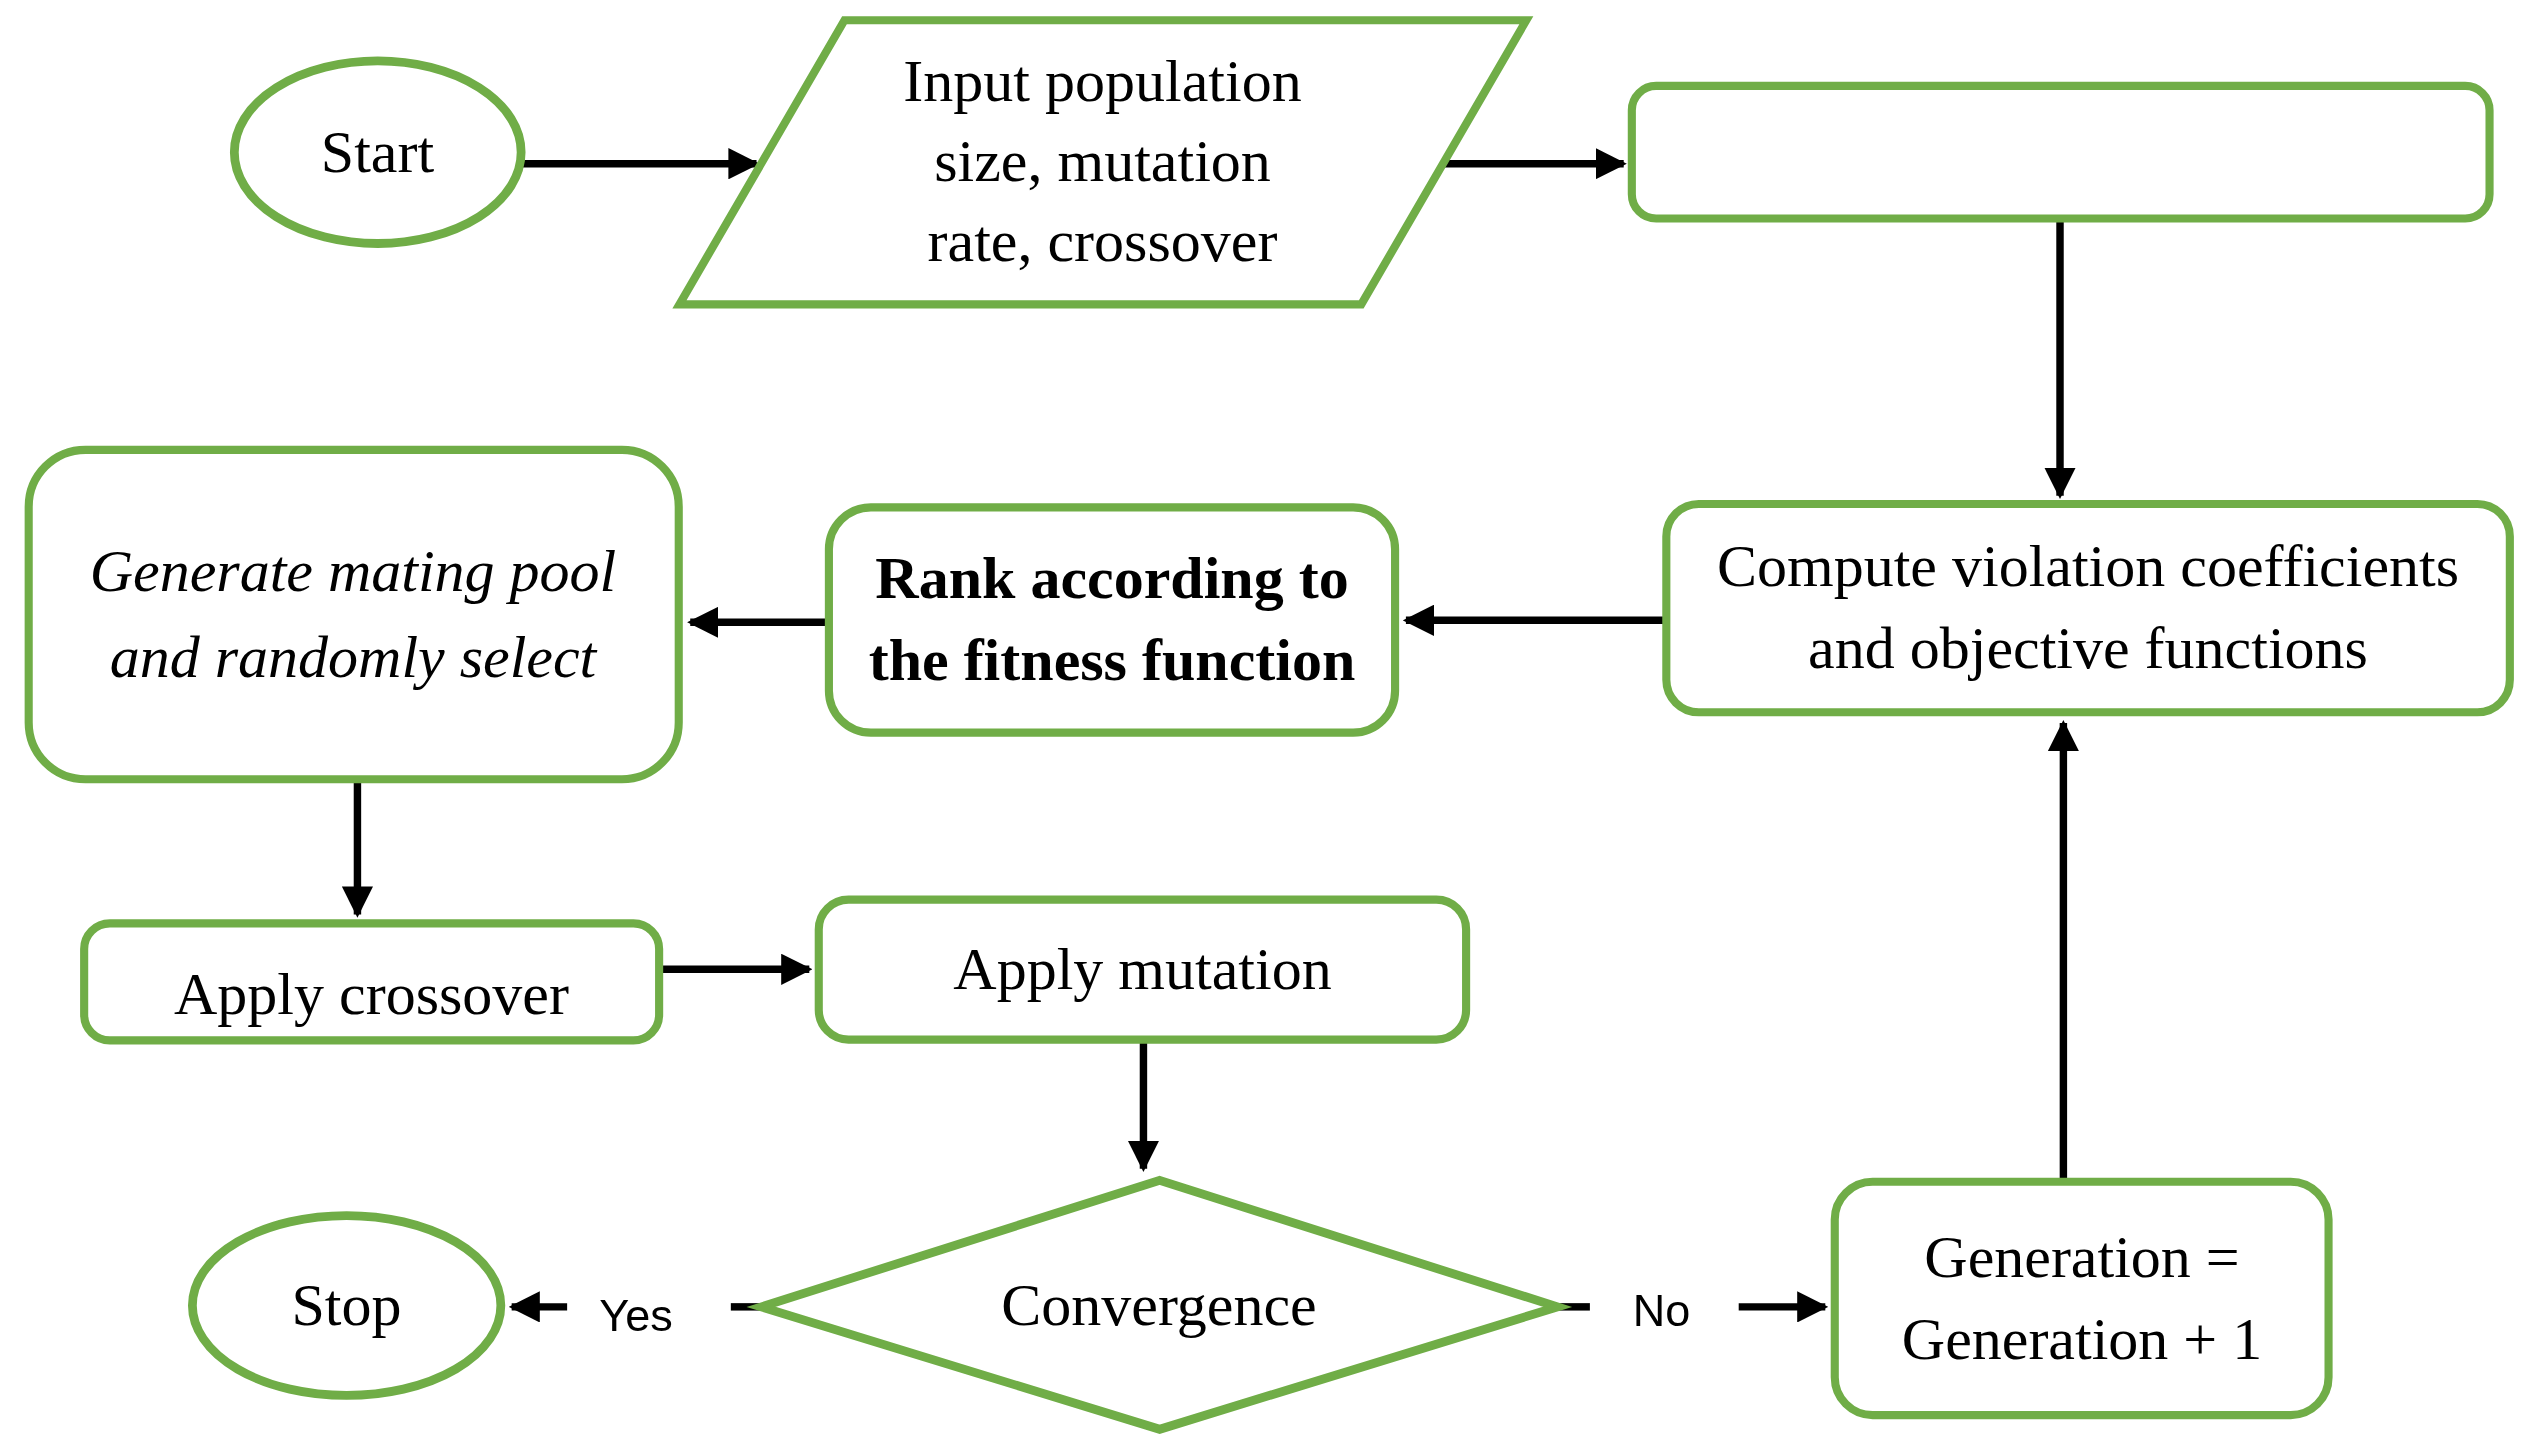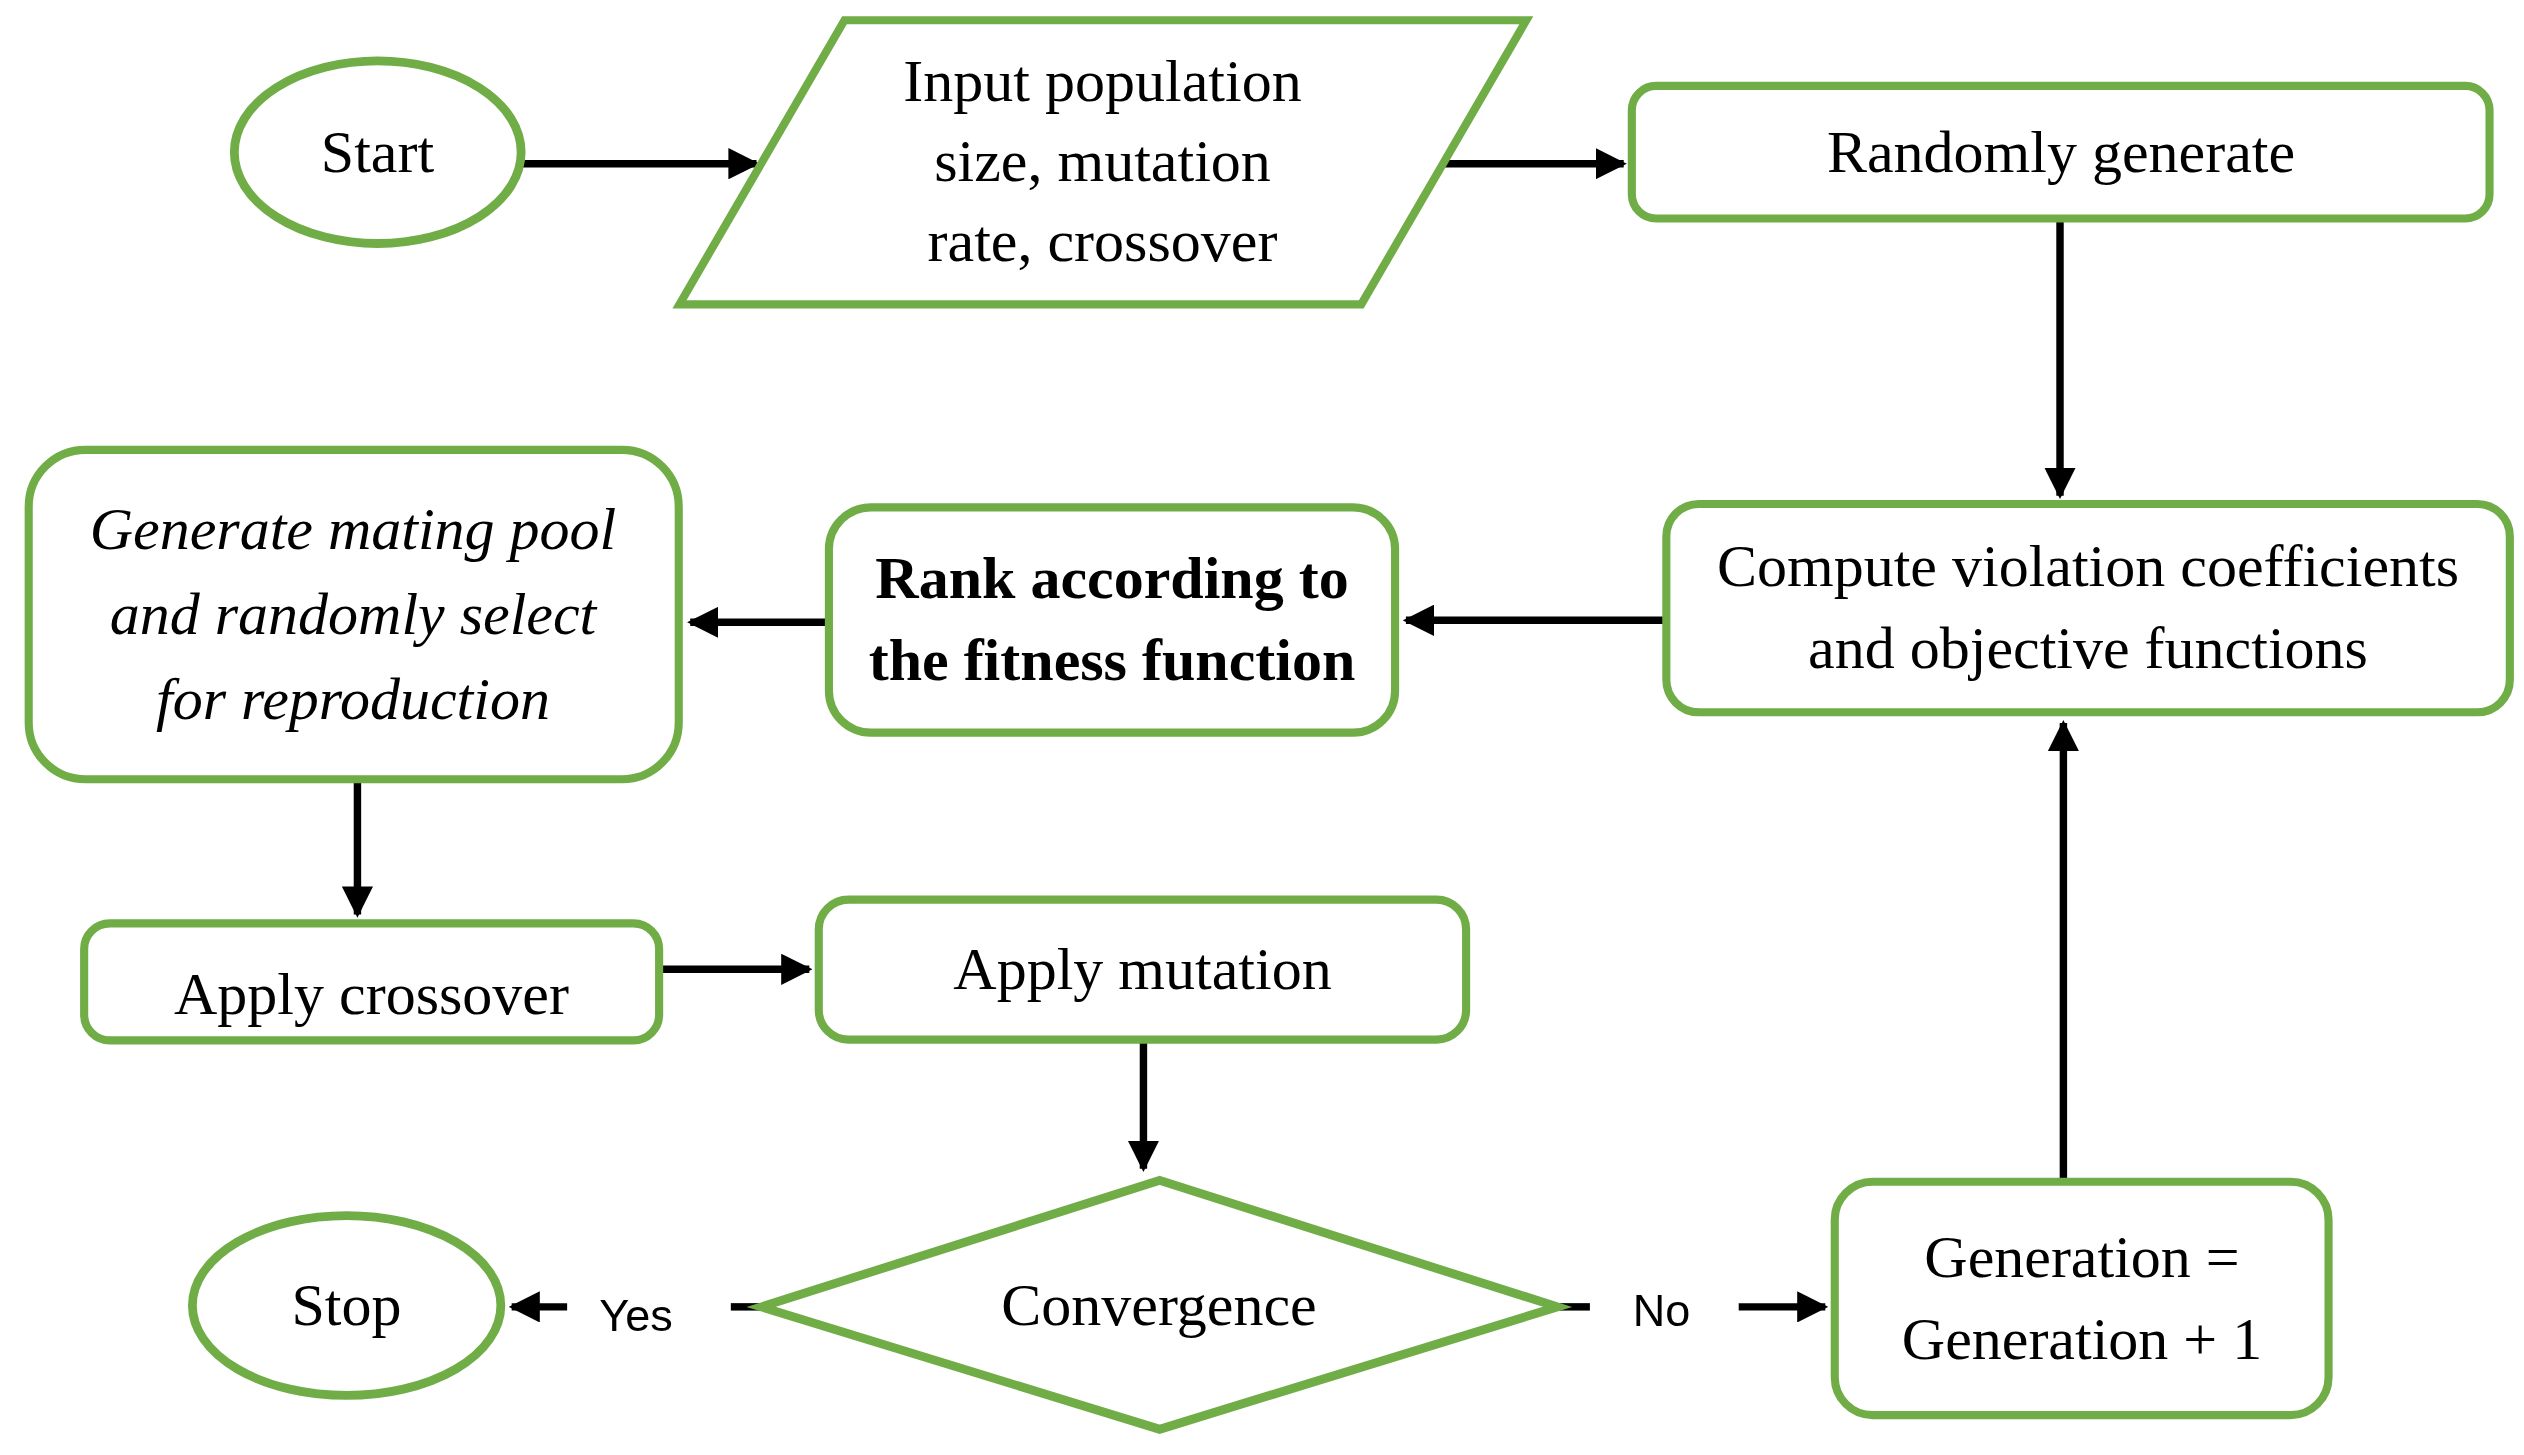--- a/index.html
+++ b/index.html
@@ -118,38 +118,34 @@
   <div class="label" id="lbl-start">
     <span>Start</span>
   </div>
 
   <div class="label input-lines" id="lbl-input">
     <span>Input population</span>
     <span>size, mutation</span>
     <span>rate, crossover</span>
   </div>
 
-  <div class="label" id="lbl-randomly">
-    <span>Randomly generate</span>
-  </div>
 
   <div class="label" id="lbl-compute">
     <span>Compute violation coefficients</span>
     <span>and objective functions</span>
   </div>
 
   <div class="label" id="lbl-rank">
     <span>Rank according to</span>
     <span>the fitness function</span>
   </div>
 
   <div class="label mating-lines" id="lbl-mating">
     <span>Generate mating pool</span>
     <span>and randomly select</span>
-    <span>for reproduction</span>
   </div>
 
   <div class="label crossover-pad" id="lbl-crossover">
     <span>Apply crossover</span>
   </div>
 
   <div class="label" id="lbl-mutation">
     <span>Apply mutation</span>
   </div>
 

